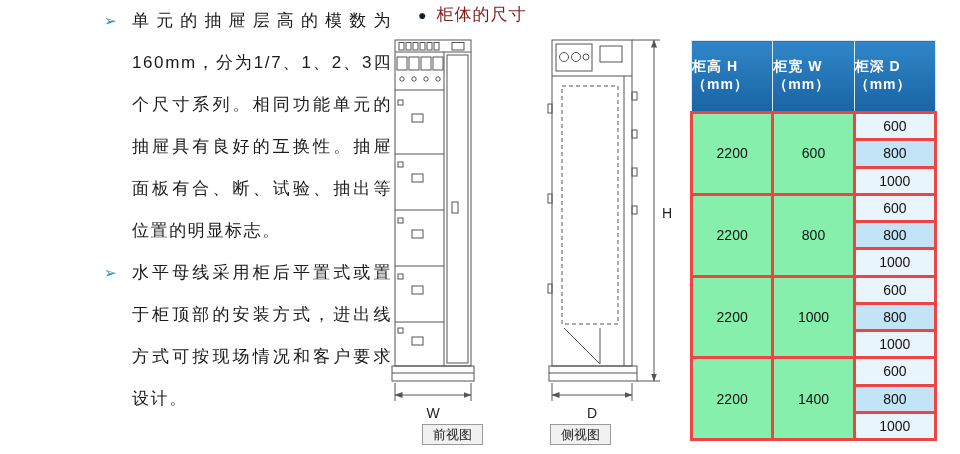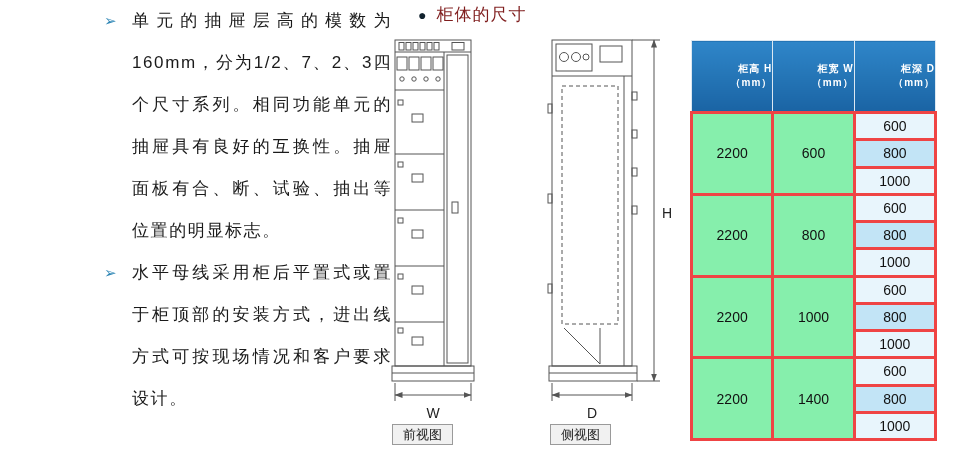--- a/index.html
+++ b/index.html
@@ -26,50 +26,50 @@
   .section-title .dot { font-size:14px; color:#11222e; margin-right:10px; }
   .section-title .txt { font-size:17px; color:#7f1d1d; letter-spacing:1px; }
 
   
   .front-view { position:absolute; left:386px; top:34px; }
   .side-view  { position:absolute; left:540px; top:34px; }
   .diagram-caption {
     position:absolute; font-size:13px; color:#222; background:#f1f1f1;
     border:1px solid #9a9a9a; padding:1px 10px; line-height:17px;
   }
-  .caption-front { left:392px; top:424px; }
+  .caption-front { left:422px; top:424px; }
   .caption-side  { left:550px; top:424px; }
   svg text { font-family:"Liberation Sans","DejaVu Sans",sans-serif; }
 
   
   .dim-table {
     position:absolute; left:690px; top:40px; width:247px; height:401px;
     border-collapse:collapse; table-layout:fixed;
   }
   .dim-table th {
     background:linear-gradient(#2f86c9,#1a64a4);
-    color:#ffffff; font-size:10px; font-weight:bold; height:72px;
-    text-align:right; vertical-align:middle; white-space:pre-line;
+    color:#ffffff; font-size:14px; font-weight:bold; height:72px;
+    text-align:left; vertical-align:middle; white-space:pre-line;
     border:1px solid #dce8f2; letter-spacing:1px;
   }
   .dim-table td {
     text-align:center; vertical-align:middle; font-size:14px; color:#111;
     border:3px solid #ef4444;
   }
   td.shade-light  { background:#e8f5fc; }
   td.shade-medium { background:#c2e4f6; }
   td.shade-merged { background:#86efac; }
 </style>
 </head>
 <body>
 
 <div class="left-panel">
   <div class="bullet-item">
     <span class="bullet-marker">➢</span>
-    <span class="bullet-text">单元的抽屉层高的模数为160mm，分为1/2、7、2、3四个尺寸系列。相同功能单元的抽屉具有良好的互换性。抽屉面板有合、断、试验、抽出等位置的明显标志。</span>
+    <span class="bullet-text">单元的抽屉层高的模数为160mm，分为1/7、1、2、3四个尺寸系列。相同功能单元的抽屉具有良好的互换性。抽屉面板有合、断、试验、抽出等位置的明显标志。</span>
   </div>
   <div class="bullet-item">
     <span class="bullet-marker">➢</span>
     <span class="bullet-text">水平母线采用柜后平置式或置于柜顶部的安装方式，进出线方式可按现场情况和客户要求设计。</span>
   </div>
 </div>
 
 <div class="section-title">
   <span class="dot">●</span>
   <span class="txt">柜体的尺寸</span>

